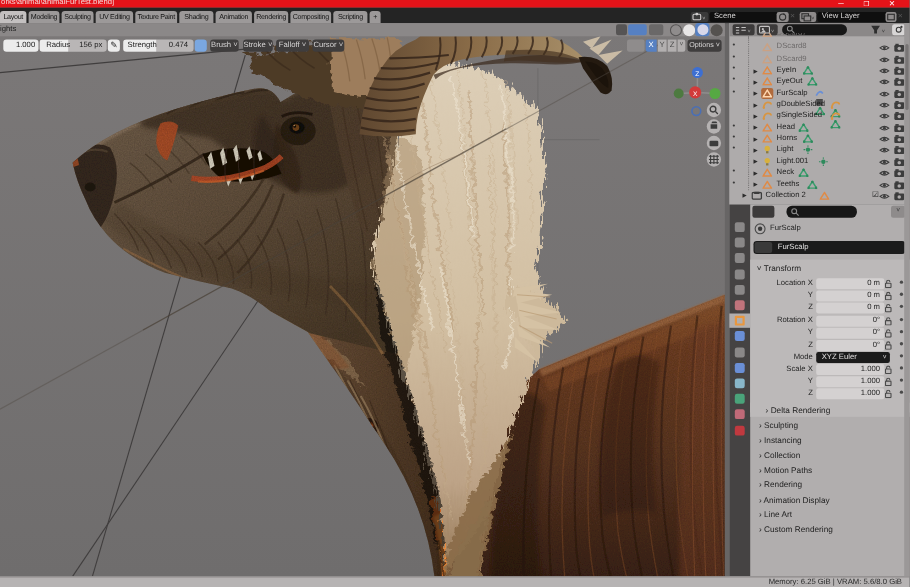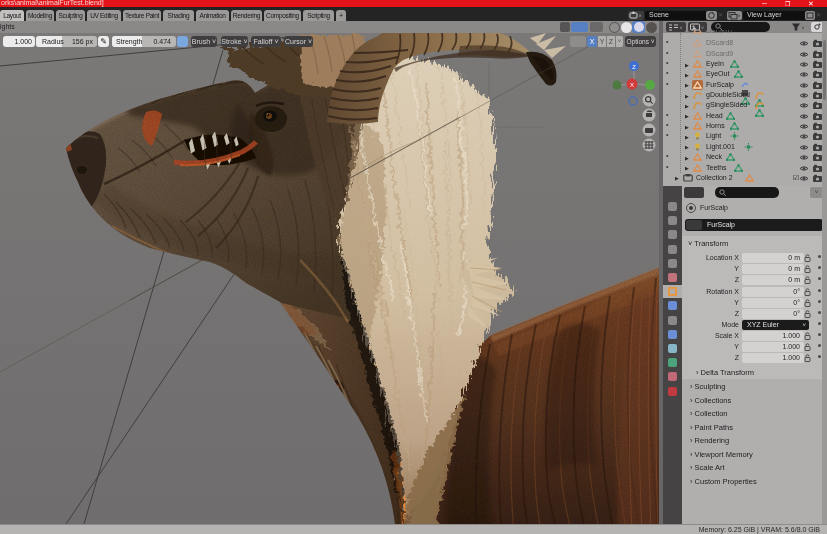--- a/index.html
+++ b/index.html
@@ -1049,30 +1049,30 @@
         <span style="position:absolute;left:136px;top:158px;width:3px;height:3px;background:#4a4a4a;border-radius:2px;"></span>
         <span class="lbl" style="left:0px;top:168px;width:57px;">Z</span>
         <div class="fld" style="left:60px;top:167px;width:58px;padding-right:4px;">1.000</div>
         <svg width="7" height="8" style="position:absolute;left:122px;top:168px">
           <rect x="1" y="3.5" width="5" height="4" rx="0.5" fill="none" stroke="#4a4a4a" stroke-width="1"></rect>
           <path d="M2,3.5 V2.4 Q2,0.8 3.5,0.8 Q5,0.8 5,2.4" fill="none" stroke="#4a4a4a" stroke-width="1"></path>
         </svg>
         <span style="position:absolute;left:136px;top:169px;width:3px;height:3px;background:#4a4a4a;border-radius:2px;"></span>
       </div>
     <div style="position:absolute;left:0px;top:180px;width:145px;height:13px;background:#bcb9b9;"></div>
-    <span class="sect" style="left:14px;top:182px;">› Delta Transform</span>
+    <span class="sect" style="left:14px;top:182px;">› Delta Rendering</span>
     <div id="collapsed">
         <span class="sect" style="left:8px;top:196px;">› Sculpting</span>
-        <span class="sect" style="left:8px;top:209.5px;">› Collections</span>
+        <span class="sect" style="left:8px;top:209.5px;">› Instancing</span>
         <span class="sect" style="left:8px;top:223px;">› Collection</span>
-        <span class="sect" style="left:8px;top:236.5px;">› Paint Paths</span>
+        <span class="sect" style="left:8px;top:236.5px;">› Motion Paths</span>
         <span class="sect" style="left:8px;top:250px;">› Rendering</span>
-        <span class="sect" style="left:8px;top:263.5px;">› Viewport Memory</span>
-        <span class="sect" style="left:8px;top:277px;">› Scale Art</span>
-        <span class="sect" style="left:8px;top:290.5px;">› Custom Properties</span>
+        <span class="sect" style="left:8px;top:263.5px;">› Animation Display</span>
+        <span class="sect" style="left:8px;top:277px;">› Line Art</span>
+        <span class="sect" style="left:8px;top:290.5px;">› Custom Rendering</span>
       </div>
   </div>
 </div>
 
 <div class="abs" style="left:822px;top:21px;width:5px;height:503px;background:#9b9898;"></div>
 <div class="abs" style="left:823px;top:40px;width:3px;height:60px;background:#787575;border-radius:2px;"></div>
 
 <div class="abs" id="statusbar">
   <span style="position:absolute;right:7px;top:1px;">Memory: 6.25 GiB | VRAM: 5.6/8.0 GiB</span>
 </div>

